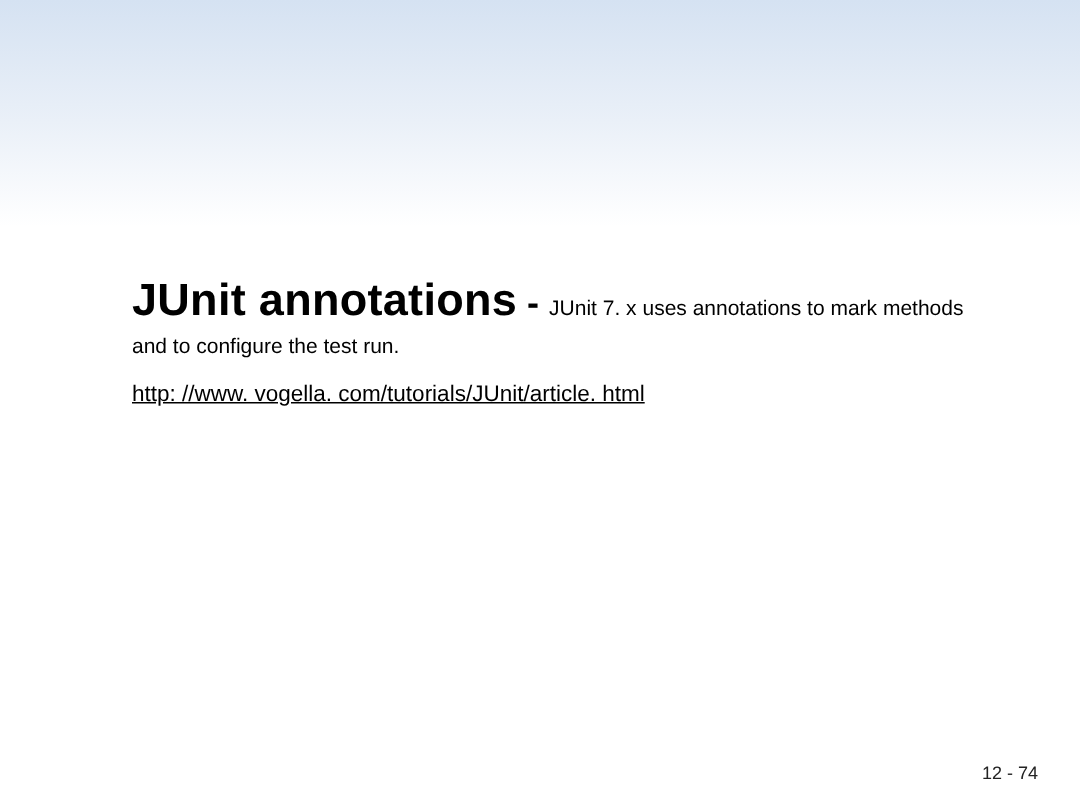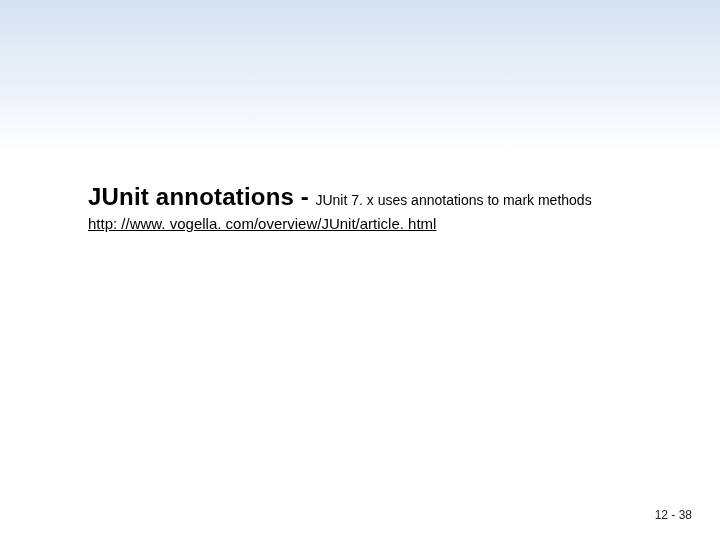--- a/index.html
+++ b/index.html
@@ -19,21 +19,21 @@
     position: absolute;
     left: 88px;
     top: 182px;
     width: 555px;
   }
   .heading-line {
     line-height: 1.25;
     margin-bottom: 2px;
   }
   .title {
-    font-size: 24px;
+    font-size: 30px;
     font-weight: bold;
     color: #000;
     letter-spacing: 0.2px;
   }
   .dash {
     font-size: 24px;
     font-weight: bold;
     color: #000;
   }
   .subtitle-inline {
@@ -75,20 +75,21 @@
 </style>
 </head>
 <body>
 
 <div class="slide">
   <div class="content">
 
     <div class="heading-line">
       <span class="title">JUnit annotations</span><span class="dash"> - </span><span class="subtitle-inline">JUnit 7. x uses annotations to mark methods</span>
     </div>
+    <div class="subtitle-cont">and to configure the test run.</div>
 
 
-    <a class="link">http: //www. vogella. com/overview/JUnit/article. html</a>
+    <a class="link">http: //www. vogella. com/tutorials/JUnit/article. html</a>
 
   </div>
 
-  <div class="page-num">12 - 38</div>
+  <div class="page-num">12 - 74</div>
 </div>
 
 </body></html>

